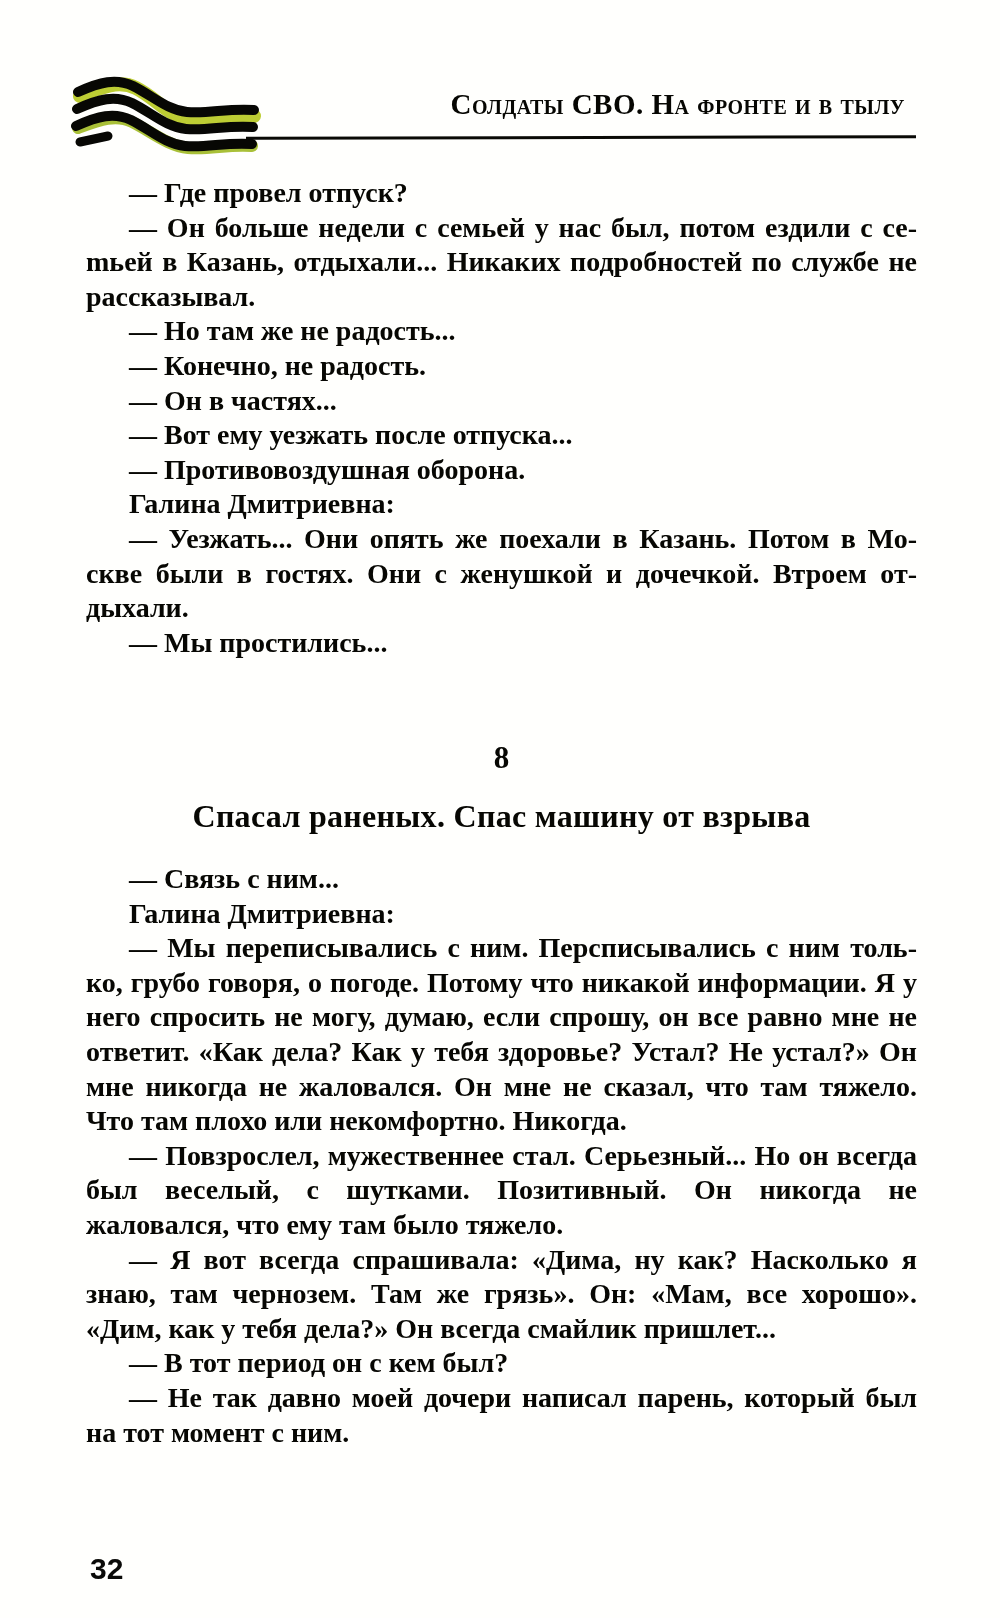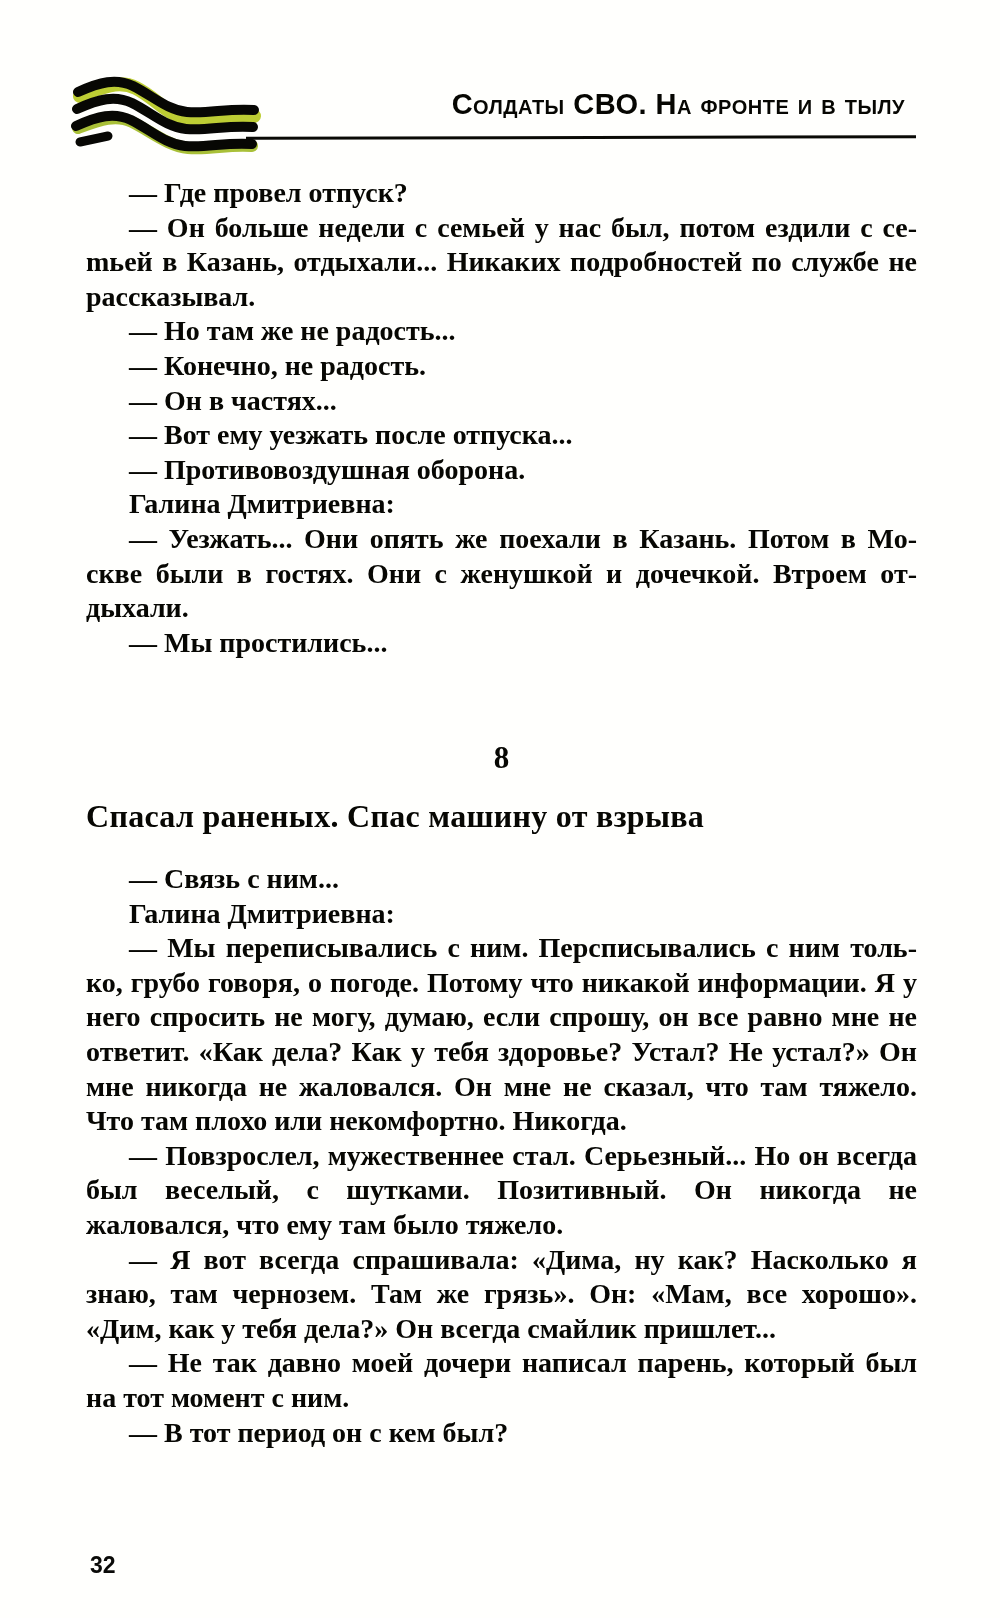--- a/index.html
+++ b/index.html
@@ -17,21 +17,21 @@
     position: absolute;
     left: 70px;
     top: 72px;
     width: 195px;
     height: 88px;
   }
   .running-header {
     position: absolute;
     top: 88px;
     right: 95px;
-    font-family: Liberation Sans, sans-serif;
+    font-family: Liberation Serif, serif;
     font-weight: bold;
     font-variant: small-caps;
     font-size: 29px;
     letter-spacing: 0.5px;
     white-space: nowrap;
     color: #060602;
   }
   .header-rule {
     position: absolute;
     left: 246px;
@@ -64,33 +64,33 @@
     text-align: center;
     font-family: "Liberation Serif", serif;
     font-weight: bold;
     font-size: 31px;
   }
   .chapter-title {
     position: absolute;
     left: 86px;
     width: 831px;
     top: 798px;
-    text-align: left;
+    text-align: center;
     font-family: "Liberation Serif", serif;
     font-weight: bold;
     font-size: 32px;
     letter-spacing: 0.3px;
   }
   .page-number {
     position: absolute;
     left: 90px;
     top: 1552px;
     font-family: "Liberation Sans", sans-serif;
     font-weight: bold;
-    font-size: 23px;
+    font-size: 30px;
     color: #0a0a08;
   }
 </style>
 </head>
 <body>
 
 <div class="page">
 
   <svg class="logo" viewBox="0 0 195 88" xmlns="http://www.w3.org/2000/svg" aria-hidden="true">
 
@@ -123,19 +123,19 @@
   <div class="chapter-number">8</div>
 
   <div class="chapter-title">Спасал раненых. Спас машину от взрыва</div>
 
   <div class="textblock body2">
       <p class="para">— Связь с ним...</p>
       <p class="para">Галина Дмитриевна:</p>
       <p class="para">— Мы переписывались с ним. Персписывались с ним толь­ко, грубо говоря, о погоде. Потому что никакой информации. Я у него спросить не могу, думаю, если спрошу, он все равно мне не ответит. «Как дела? Как у тебя здоровье? Устал? Не устал?» Он мне никогда не жаловался. Он мне не сказал, что там тяжело. Что там плохо или некомфортно. Никогда.</p>
       <p class="para">— Повзрослел, мужественнее стал. Серьезный... Но он всегда был веселый, с шутками. Позитивный. Он никогда не жаловался, что ему там было тяжело.</p>
       <p class="para">— Я вот всегда спрашивала: «Дима, ну как? Насколько я знаю, там чернозем. Там же грязь». Он: «Мам, все хорошо». «Дим, как у тебя дела?» Он всегда смайлик пришлет...</p>
+      <p class="para">— В тот период он с кем был?</p>
       <p class="para">— Не так давно моей дочери написал парень, который был на тот момент с ним.</p>
-      <p class="para">— В тот период он с кем был?</p>
     </div>
 
   <div class="page-number">32</div>
 
 </div>
 
 </body></html>

